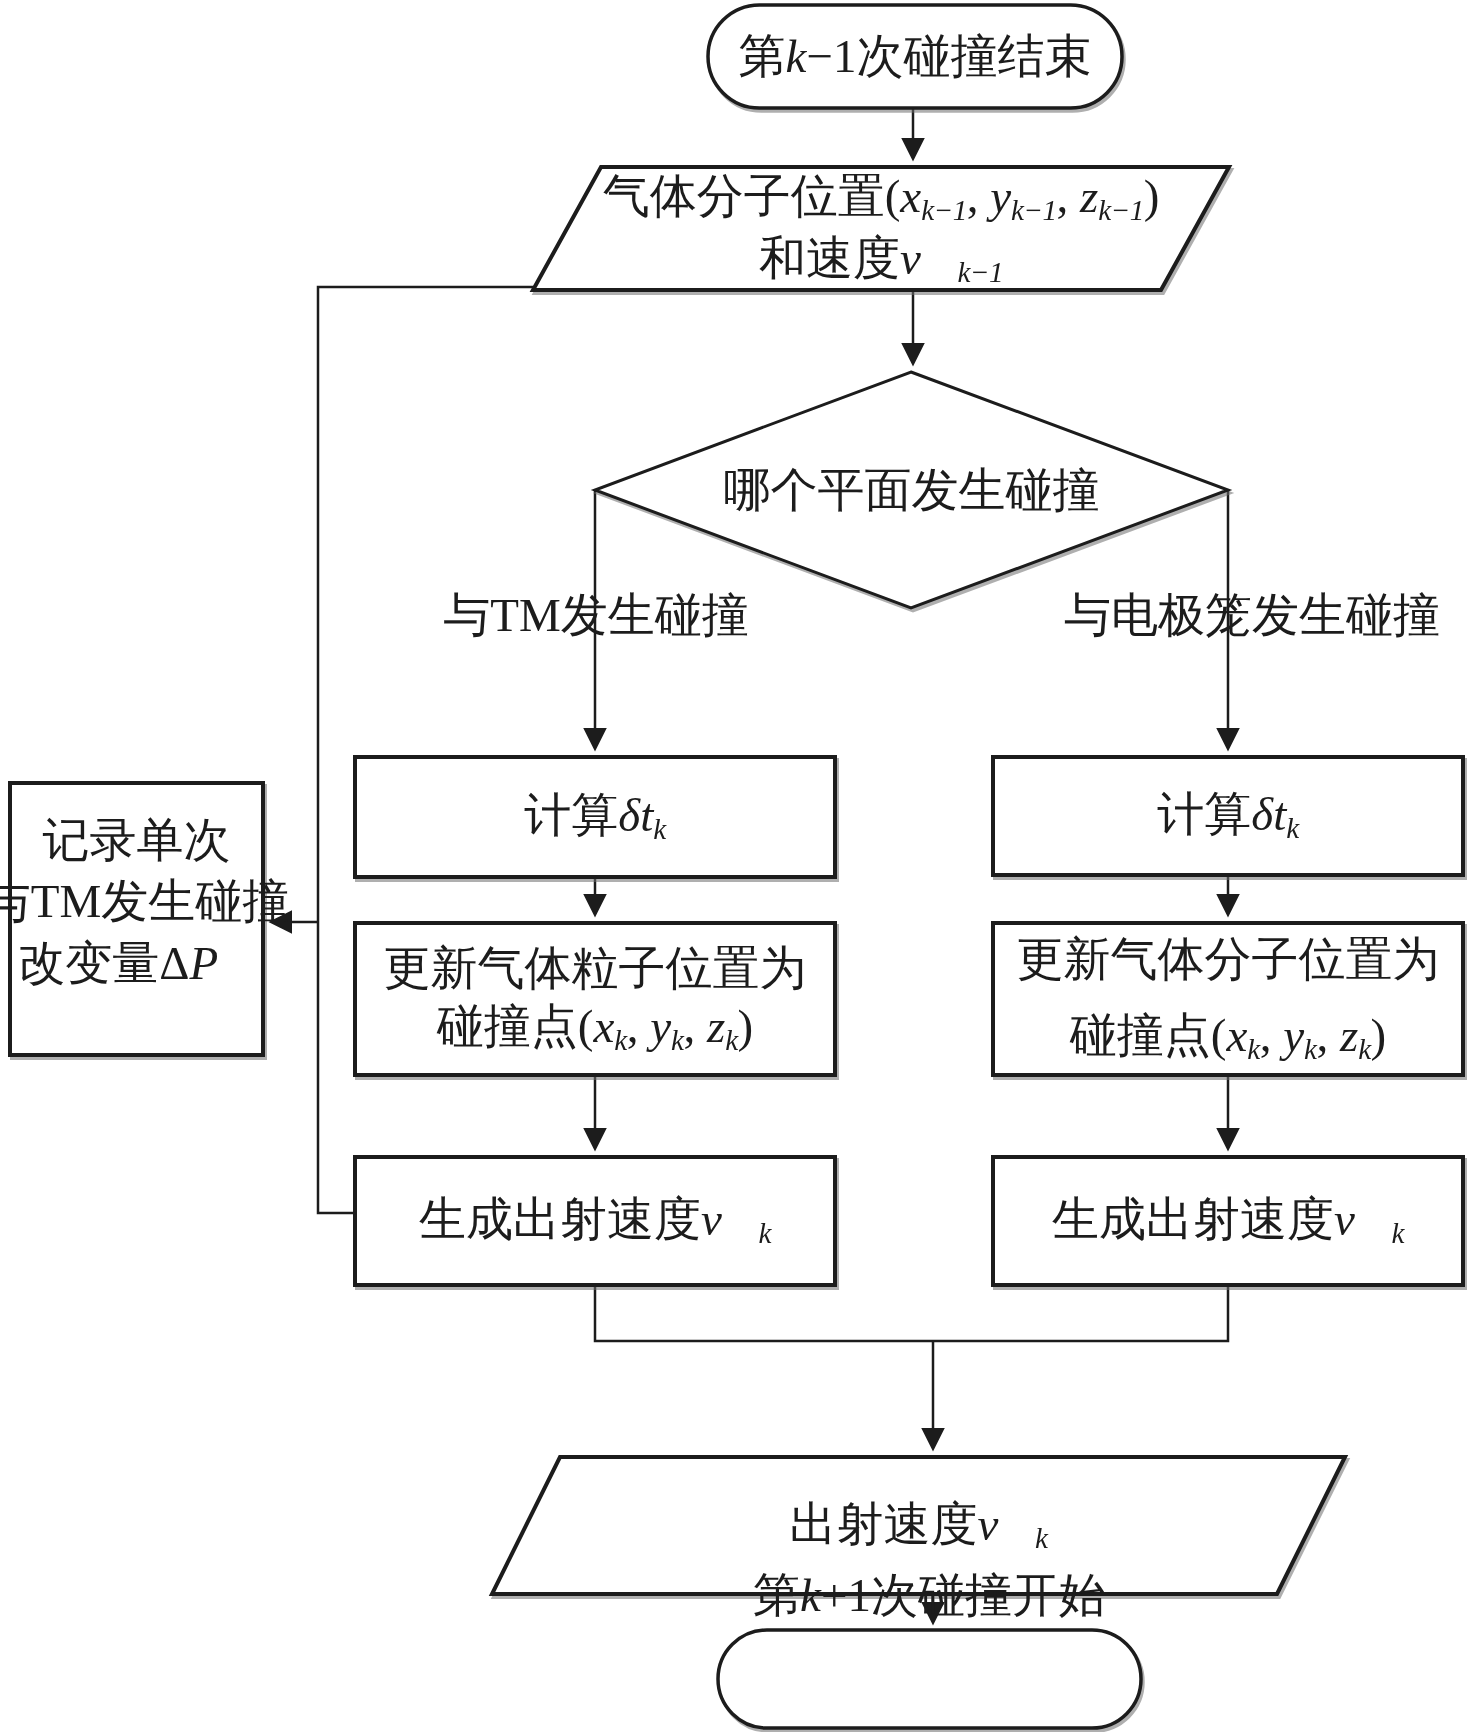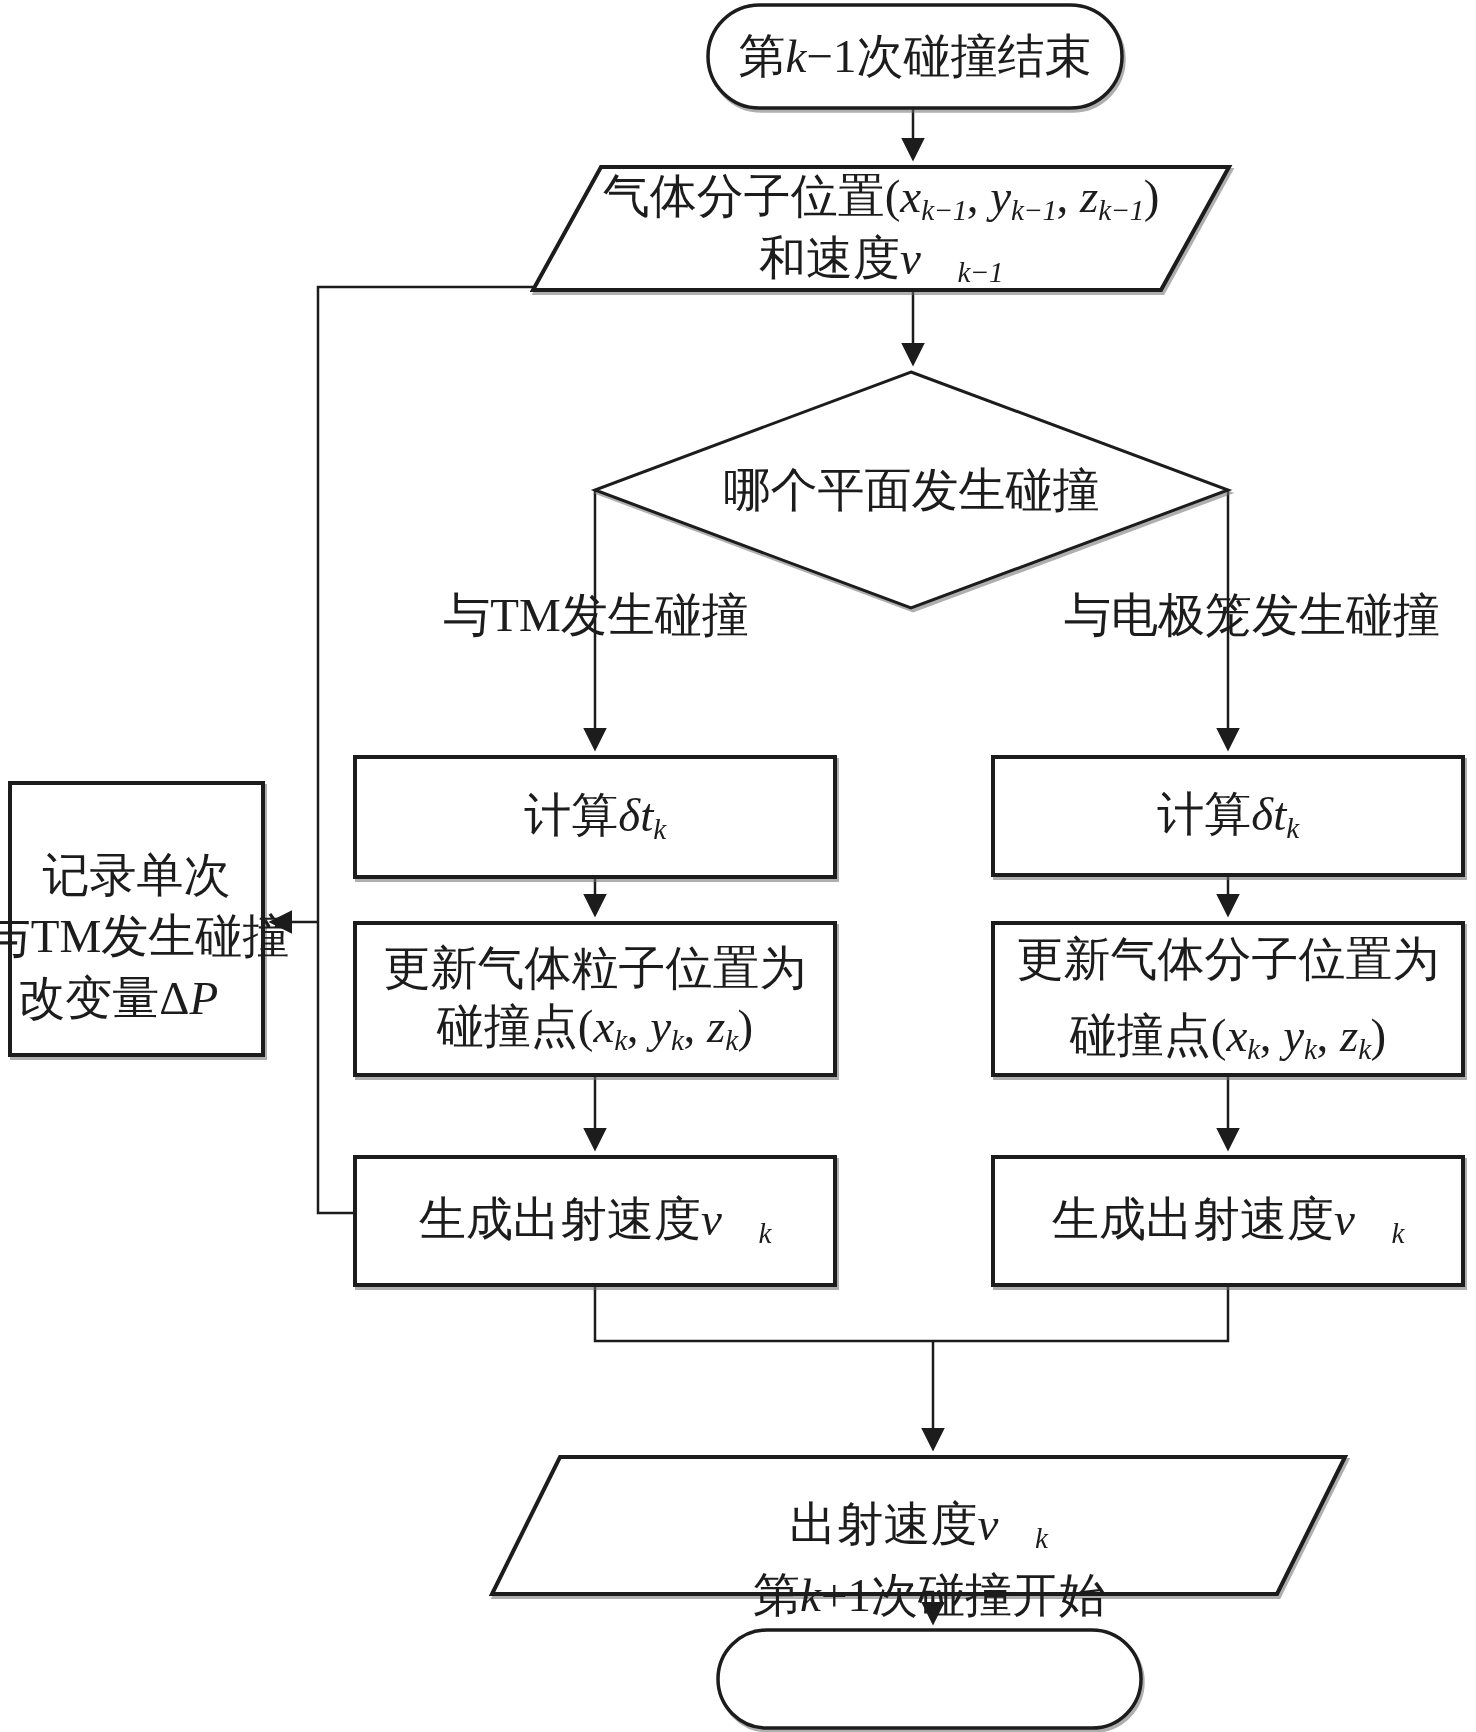--- a/index.html
+++ b/index.html
@@ -117,21 +117,21 @@
   </div>
 
   <div class="txt" style="left:355px; top:1157px; width:480px; height:128px;">
     <span class="ln"><span>生成出射速度</span><span class="it">v⃗</span><span class="sb">k</span></span>
   </div>
 
   <div class="txt" style="left:993px; top:1157px; width:470px; height:128px;">
     <span class="ln"><span>生成出射速度</span><span class="it">v⃗</span><span class="sb">k</span></span>
   </div>
 
-  <div class="txt" style="left:10px; top:801px; width:253px; height:272px; line-height:1.3;align-items:center;">
+  <div class="txt" style="left:10px; top:766px; width:253px; height:272px; line-height:1.3;align-items:center;">
     <span class="ln"><span>记录单次</span></span>
     <span class="ln"><span>与TM发生碰撞</span></span>
     <span class="ln"><span>改变量Δ</span><span class="it">P⃗</span></span>
   </div>
 
   <div class="txt" style="left:492px; top:1459px; width:853px; height:133px;">
     <span class="ln"><span>出射速度</span><span class="it">v⃗</span><span class="sb">k</span></span>
   </div>
 
   <div class="txt" style="left:718px; top:1539px; width:423px; height:113px;text-align:center;">

